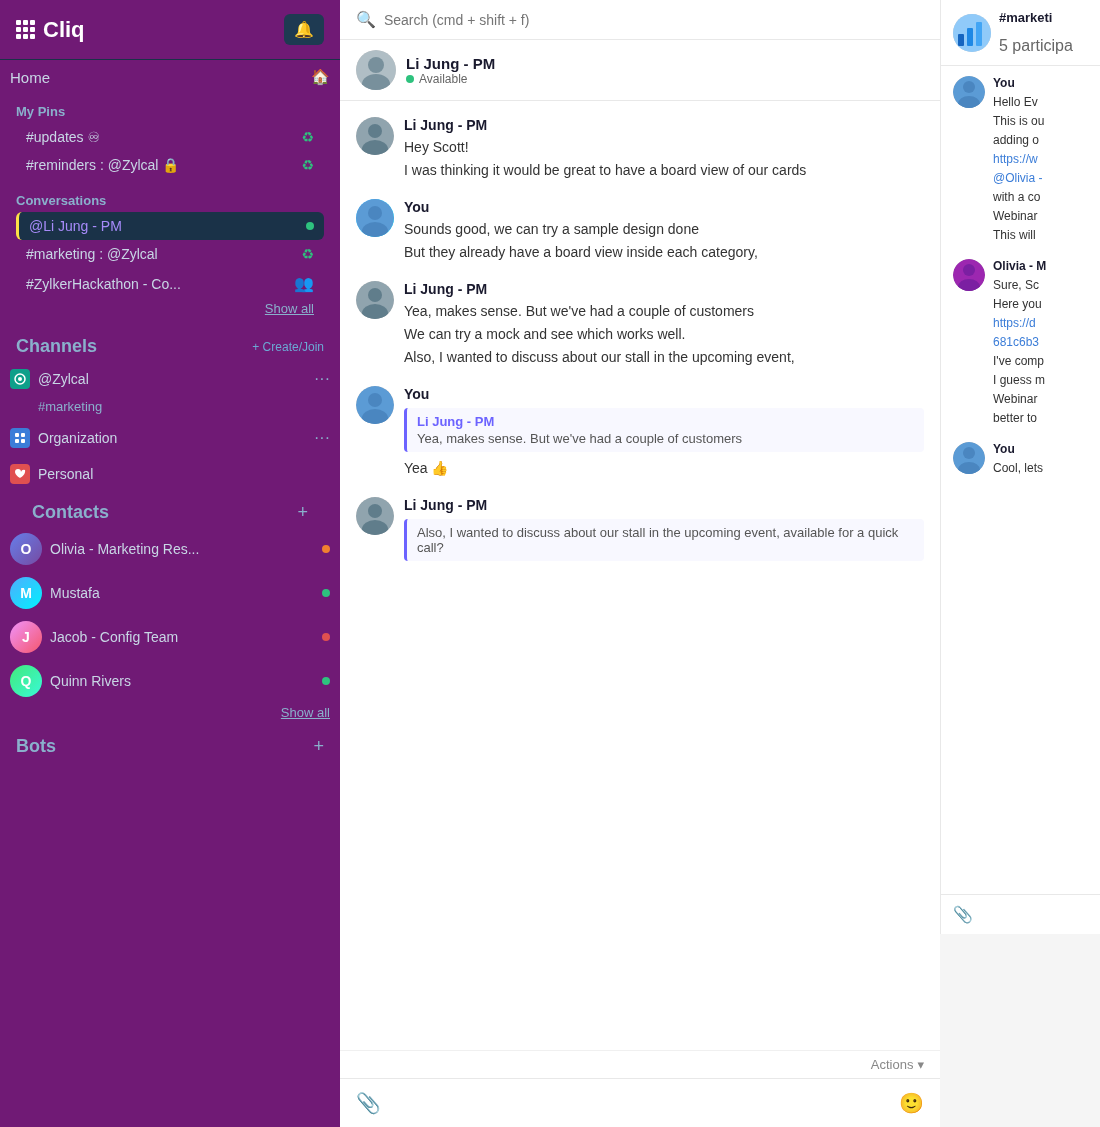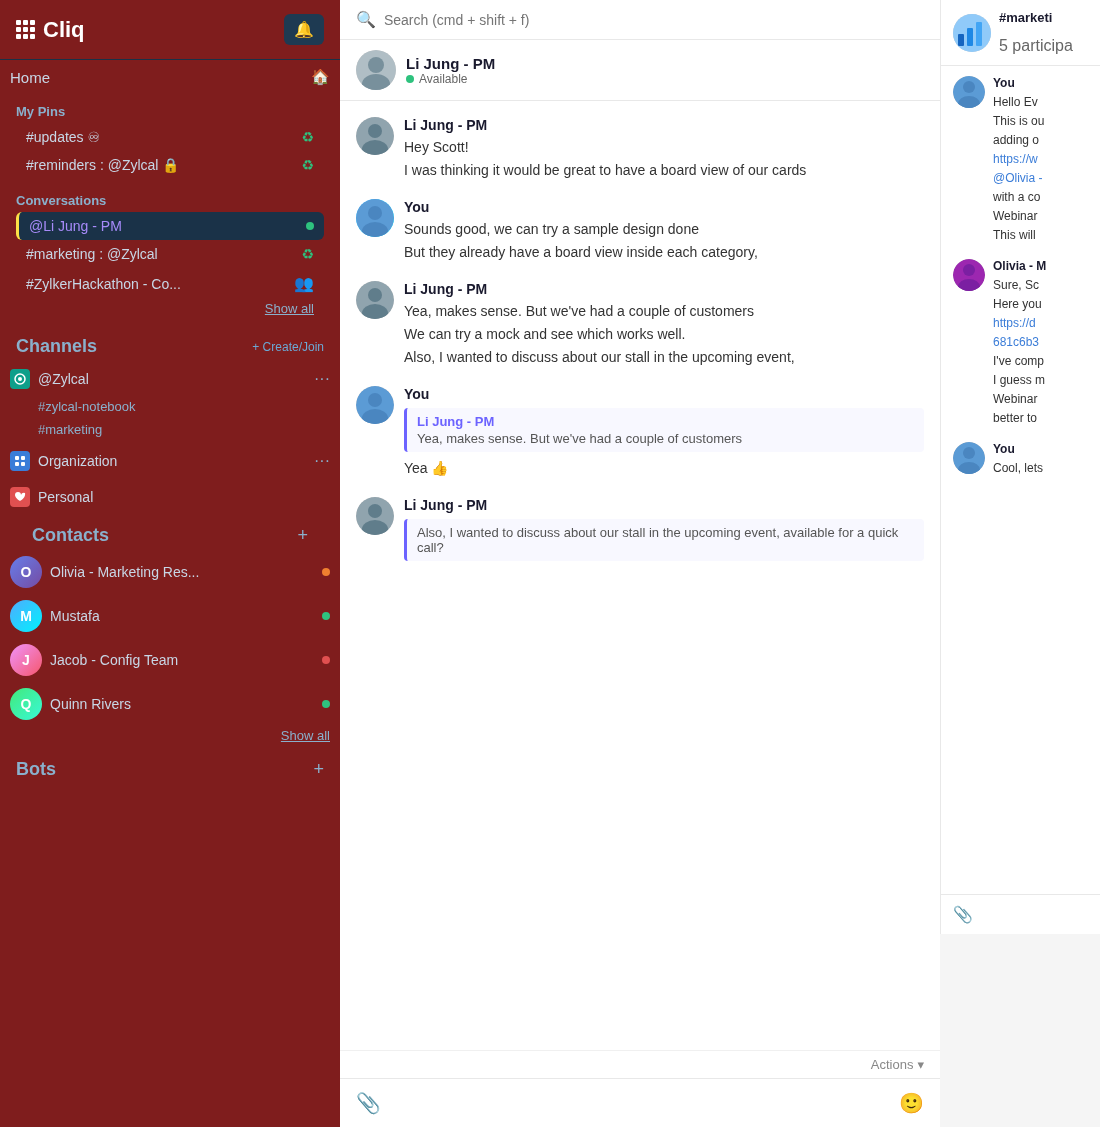--- a/index.html
+++ b/index.html
@@ -2,21 +2,21 @@
 <html><head>
   <meta charset="utf-8">
   <style>
     * { box-sizing: border-box; margin: 0; padding: 0; }
     body { font-family: -apple-system, BlinkMacSystemFont, 'Segoe UI', sans-serif; display: flex; height: 1127px; overflow: hidden; background: #f5f5f5; }
 
     
     .sidebar {
       width: 340px;
       min-width: 340px;
-      background: #7f1d1d;
+      background: #701a75;
       color: #c8d6e5;
       display: flex;
       flex-direction: column;
       height: 1127px;
       overflow-y: auto;
     }
     .sidebar::-webkit-scrollbar { width: 4px; }
     .sidebar::-webkit-scrollbar-thumb { background: #1e3a52; }
 
     .sidebar-header {
@@ -446,21 +446,20 @@
         <div class="channel-icon teal">
           <svg width="12" height="12" viewBox="0 0 12 12">
               <circle cx="6" cy="6" r="5" fill="none" stroke="#fff" stroke-width="1.5"></circle>
               <circle cx="6" cy="6" r="2" fill="#fff"></circle>
             </svg>
         </div>
         <span>@Zylcal</span>
       </div>
       <span class="three-dots">···</span>
     </div>
-    <div class="channel-sub">#zylcal-notebook</div>
     <div class="channel-sub">#marketing</div>
   </div>
 
   <div class="channel-group">
     <div class="channel-parent">
       <div class="channel-parent-left">
         <div class="channel-icon blue">
           <svg width="12" height="12" viewBox="0 0 12 12">
               <rect x="1" y="1" width="4" height="4" fill="#fff" rx="1"></rect>
               <rect x="7" y="1" width="4" height="4" fill="#fff" rx="1"></rect>

